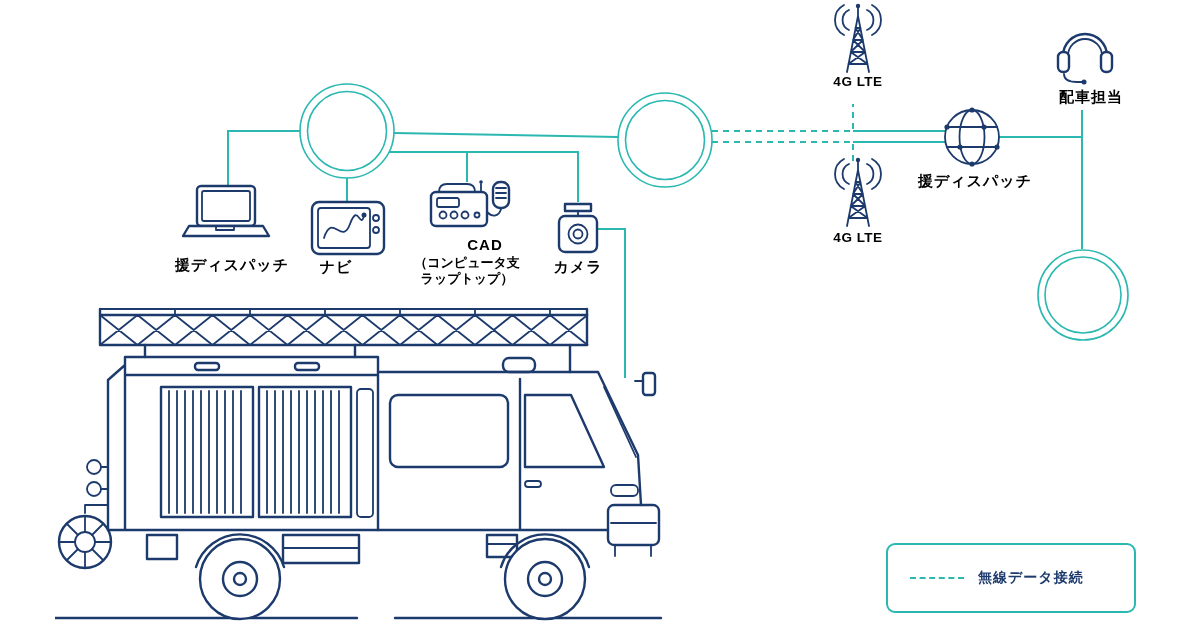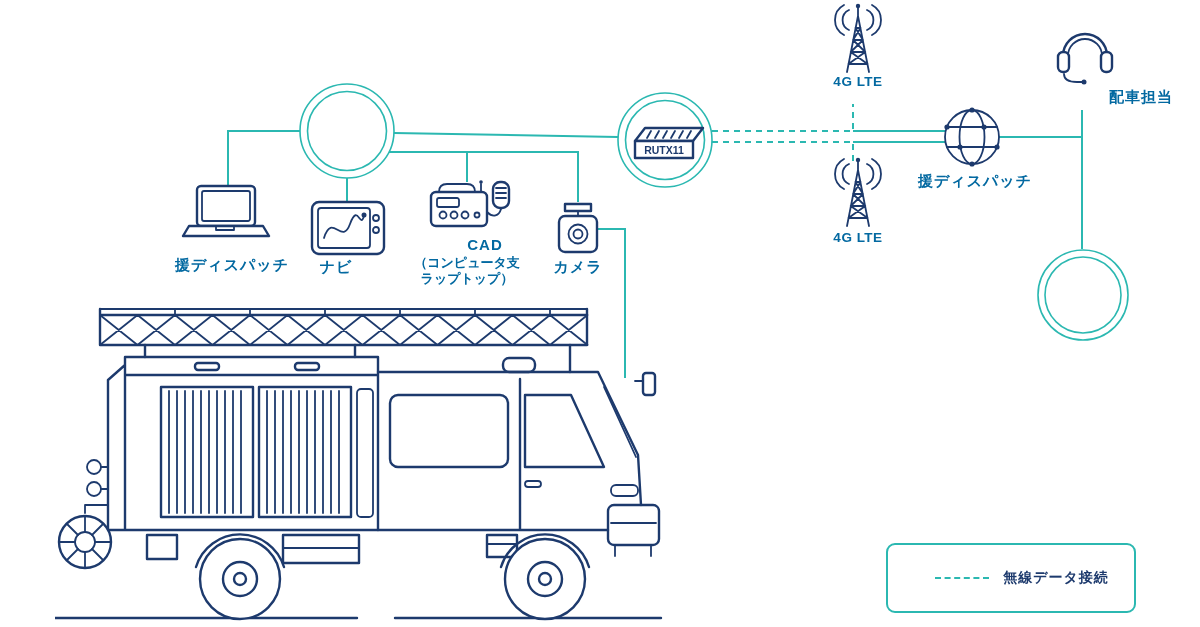--- a/index.html
+++ b/index.html
@@ -2,35 +2,35 @@
 <html><head>
 <meta charset="utf-8">
 <style>
   html,body{margin:0;padding:0;background:#ffffff;}
   #canvas{
     position:relative;width:1200px;height:627px;background:#ffffff;overflow:hidden;
     font-family:"Liberation Sans",sans-serif;
   }
   .abs{position:absolute;}
   .lbl{
-    position:absolute;font-weight:bold;color:#0369a1;font-size:15px;
+    position:absolute;font-weight:bold;color:#000000;font-size:15px;
     transform:translateX(-50%);white-space:nowrap;letter-spacing:1px;text-align:center;
   }
   .lbl.small{font-size:13.5px;letter-spacing:0.5px;}
   .lbl.sub{font-size:13px;letter-spacing:0;}
   svg{display:block;}
   .stroke{stroke:#1d3a6d;stroke-width:2.4;fill:none;stroke-linecap:round;stroke-linejoin:round;}
   .stroke-thin{stroke:#1d3a6d;stroke-width:1.8;fill:none;stroke-linecap:round;stroke-linejoin:round;}
   .fillnavy{fill:#1d3a6d;stroke:none;}
   .whitefill{fill:#ffffff;}
   .devtext{font-family:"Liberation Sans",sans-serif;font-weight:bold;fill:#1d3a6d;}
   #legend{
     position:absolute;left:886px;top:543px;width:250px;height:70px;
     border:2px solid #2bb8b1;border-radius:9px;box-sizing:border-box;
-    display:flex;flex-direction:row;justify-content:center;gap:9px;padding-left:22px;
+    display:flex;flex-direction:column;justify-content:center;gap:9px;padding-left:22px;
   }
   .legend-row{display:flex;align-items:center;gap:14px;}
   .legend-line{width:54px;height:0;border-top:2px solid #2bb8b1;}
   .legend-line.dashed{border-top-style:dashed;}
   .legend-text{font-weight:bold;color:#1d3a6d;font-size:14px;letter-spacing:1px;}
 </style>
 </head>
 <body>
 
 <div id="canvas">
@@ -63,28 +63,20 @@
       <circle cx="347" cy="131" r="47"></circle>
         <circle cx="347" cy="131" r="39.5"></circle>
       <circle cx="665" cy="140" r="47"></circle>
         <circle cx="665" cy="140" r="39.5"></circle>
       <circle cx="1083" cy="295" r="45"></circle>
         <circle cx="1083" cy="295" r="38"></circle>
     </g>
   </svg>
 
 
-  <div class="abs" style="left:615px;top:110px">
-    <svg width="100" height="60" viewBox="-50 -30 100 60">
-      <polygon class="stroke whitefill" points="-30,1 -20,-12 38,-12 28,1"></polygon>
-      <path class="stroke-thin" d="M-14,-9 L-18,-2 M-6,-9 L-10,-2 M2,-9 L-2,-2 M10,-9 L6,-2 M18,-9 L14,-2 M26,-9 L22,-2"></path>
-      <rect class="stroke whitefill" x="-30" y="1" width="58" height="17"></rect>
-      <text class="devtext" x="-1" y="14" font-size="10.5" text-anchor="middle">RUTX11</text>
-    </svg>
-  </div>
 
   <div class="abs" style="left:818px;top:2px">
     <svg width="80" height="88" viewBox="-40 -44 80 88">
       <path class="stroke-thin" d="M-11,26 L0,-30 M11,26 L0,-30 M0,-30 V-38
         M-2.6,-18 H2.6 M-5,-6 H5 M-7.3,6 H7.3 M-9.6,18 H9.6
         M-2.6,-18 L5,-6 M2.6,-18 L-5,-6 M-5,-6 L7.3,6 M5,-6 L-7.3,6 M-7.3,6 L9.6,18 M7.3,6 L-9.6,18"></path>
       <circle class="fillnavy" cx="0" cy="-40" r="2.2"></circle>
       <path class="stroke-thin" d="M-9,-36 A11,11 0 0 0 -9,-16 M-14,-41 A17,17 0 0 0 -14,-11
                                    M9,-36 A11,11 0 0 1 9,-16 M14,-41 A17,17 0 0 1 14,-11"></path>
     </svg>
@@ -123,21 +115,21 @@
   <div class="abs" style="left:1050px;top:18px">
     <svg width="70" height="68" viewBox="-35 -30 70 68">
       <path class="stroke" d="M-22,8 A22,22 0 0 1 22,8"></path>
       <path class="stroke-thin" d="M-17,8 A17,17 0 0 1 17,8"></path>
       <rect class="stroke whitefill" x="-27" y="4" width="11" height="20" rx="5"></rect>
       <rect class="stroke whitefill" x="16" y="4" width="11" height="20" rx="5"></rect>
       <path class="stroke-thin" d="M-21,26 Q-21,34 -8,34 H-3"></path>
       <circle class="fillnavy" cx="-1" cy="34" r="2.5"></circle>
     </svg>
   </div>
-  <div class="lbl" style="left:1141px;top:88px">配車担当</div>
+  <div class="lbl" style="left:1091px;top:88px">配車担当</div>
 
 
   <div class="abs" style="left:178px;top:181px">
     <svg width="100" height="70" viewBox="-50 -35 100 70">
       <rect class="stroke whitefill" x="-31" y="-30" width="58" height="40" rx="4"></rect>
       <rect class="stroke-thin" x="-26" y="-25" width="48" height="30" rx="2"></rect>
       <path class="stroke whitefill" d="M-39,10 L35,10 L41,20 L-45,20 Z"></path>
       <rect class="stroke-thin" x="-12" y="10" width="18" height="4"></rect>
     </svg>
   </div>

